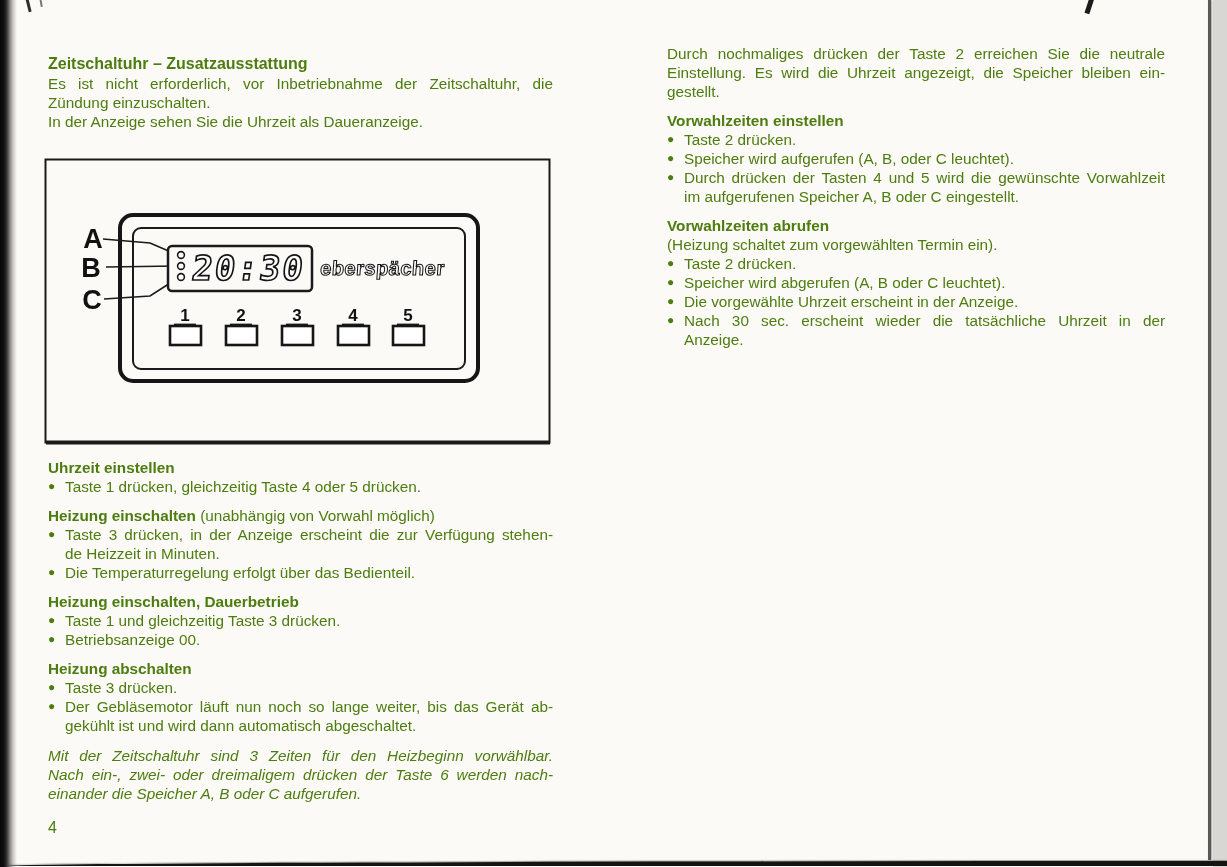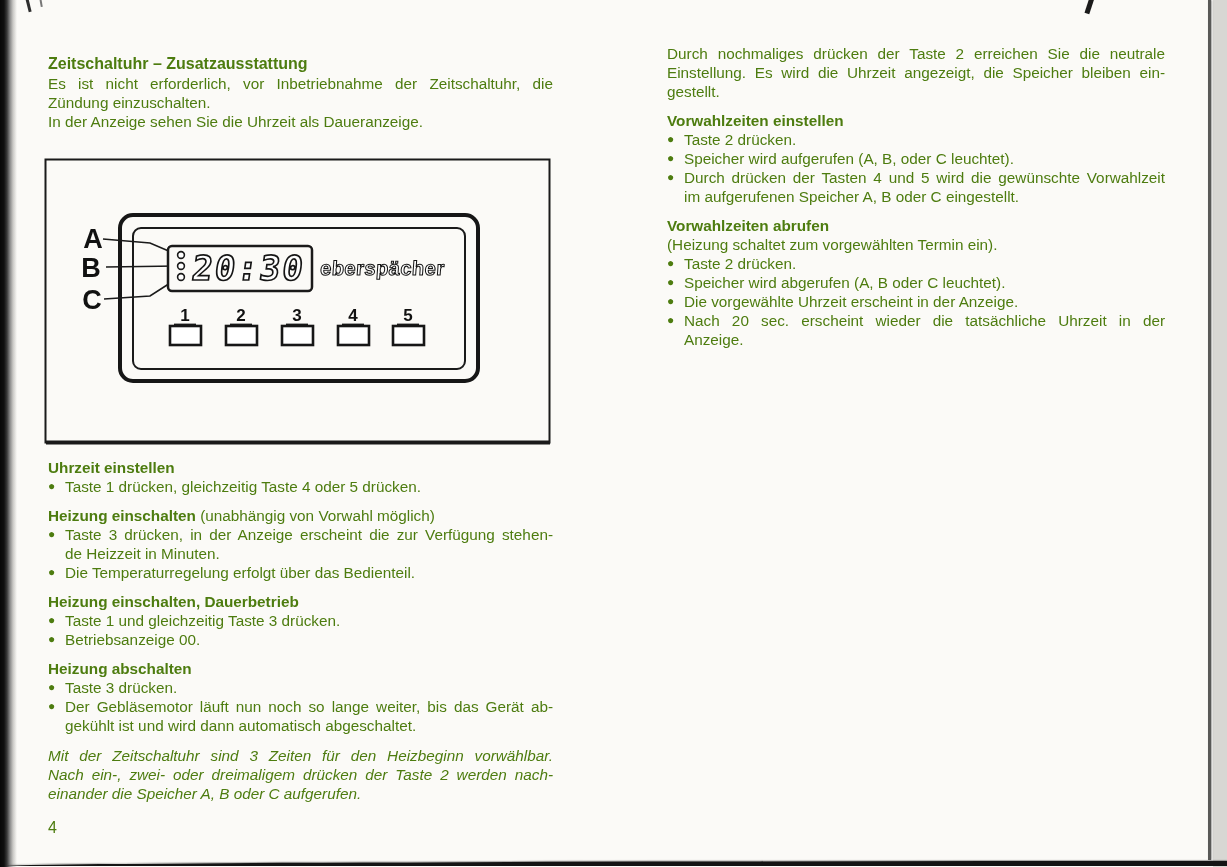--- a/index.html
+++ b/index.html
@@ -179,21 +179,21 @@
           <span class="dot">●</span>
           <div>
             <div class="ln j">Der Gebläsemotor läuft nun noch so lange weiter, bis das Gerät ab-</div>
             <div class="ln">gekühlt ist und wird dann automatisch abgeschaltet.</div>
           </div>
         </div>
     </div>
 
     <div class="block closing">
         <div class="ln j">Mit der Zeitschaltuhr sind 3 Zeiten für den Heizbeginn vorwählbar.</div>
-        <div class="ln j">Nach ein-, zwei- oder dreimaligem drücken der Taste 2 werden nach-</div>
+        <div class="ln j">Nach ein-, zwei- oder dreimaligem drücken der Taste 6 werden nach-</div>
         <div class="ln">einander die Speicher A, B oder C aufgerufen.</div>
       </div>
   </div>
 
   <div class="col col-right">
 
     <div class="block intro-right">
         <div class="ln j">Durch nochmaliges drücken der Taste 2 erreichen Sie die neutrale</div>
         <div class="ln j">Einstellung. Es wird die Uhrzeit angezeigt, die Speicher bleiben ein-</div>
         <div class="ln">gestellt.</div>
@@ -239,21 +239,21 @@
         </div>
       <div class="bullet">
           <span class="dot">●</span>
           <div>
             <div class="ln">Die vorgewählte Uhrzeit erscheint in der Anzeige.</div>
           </div>
         </div>
       <div class="bullet">
           <span class="dot">●</span>
           <div>
-            <div class="ln j">Nach 20 sec. erscheint wieder die tatsächliche Uhrzeit in der</div>
+            <div class="ln j">Nach 30 sec. erscheint wieder die tatsächliche Uhrzeit in der</div>
             <div class="ln">Anzeige.</div>
           </div>
         </div>
     </div>
   </div>
 
   <div class="pagenum">4</div>
 </div>
 
 </body></html>

